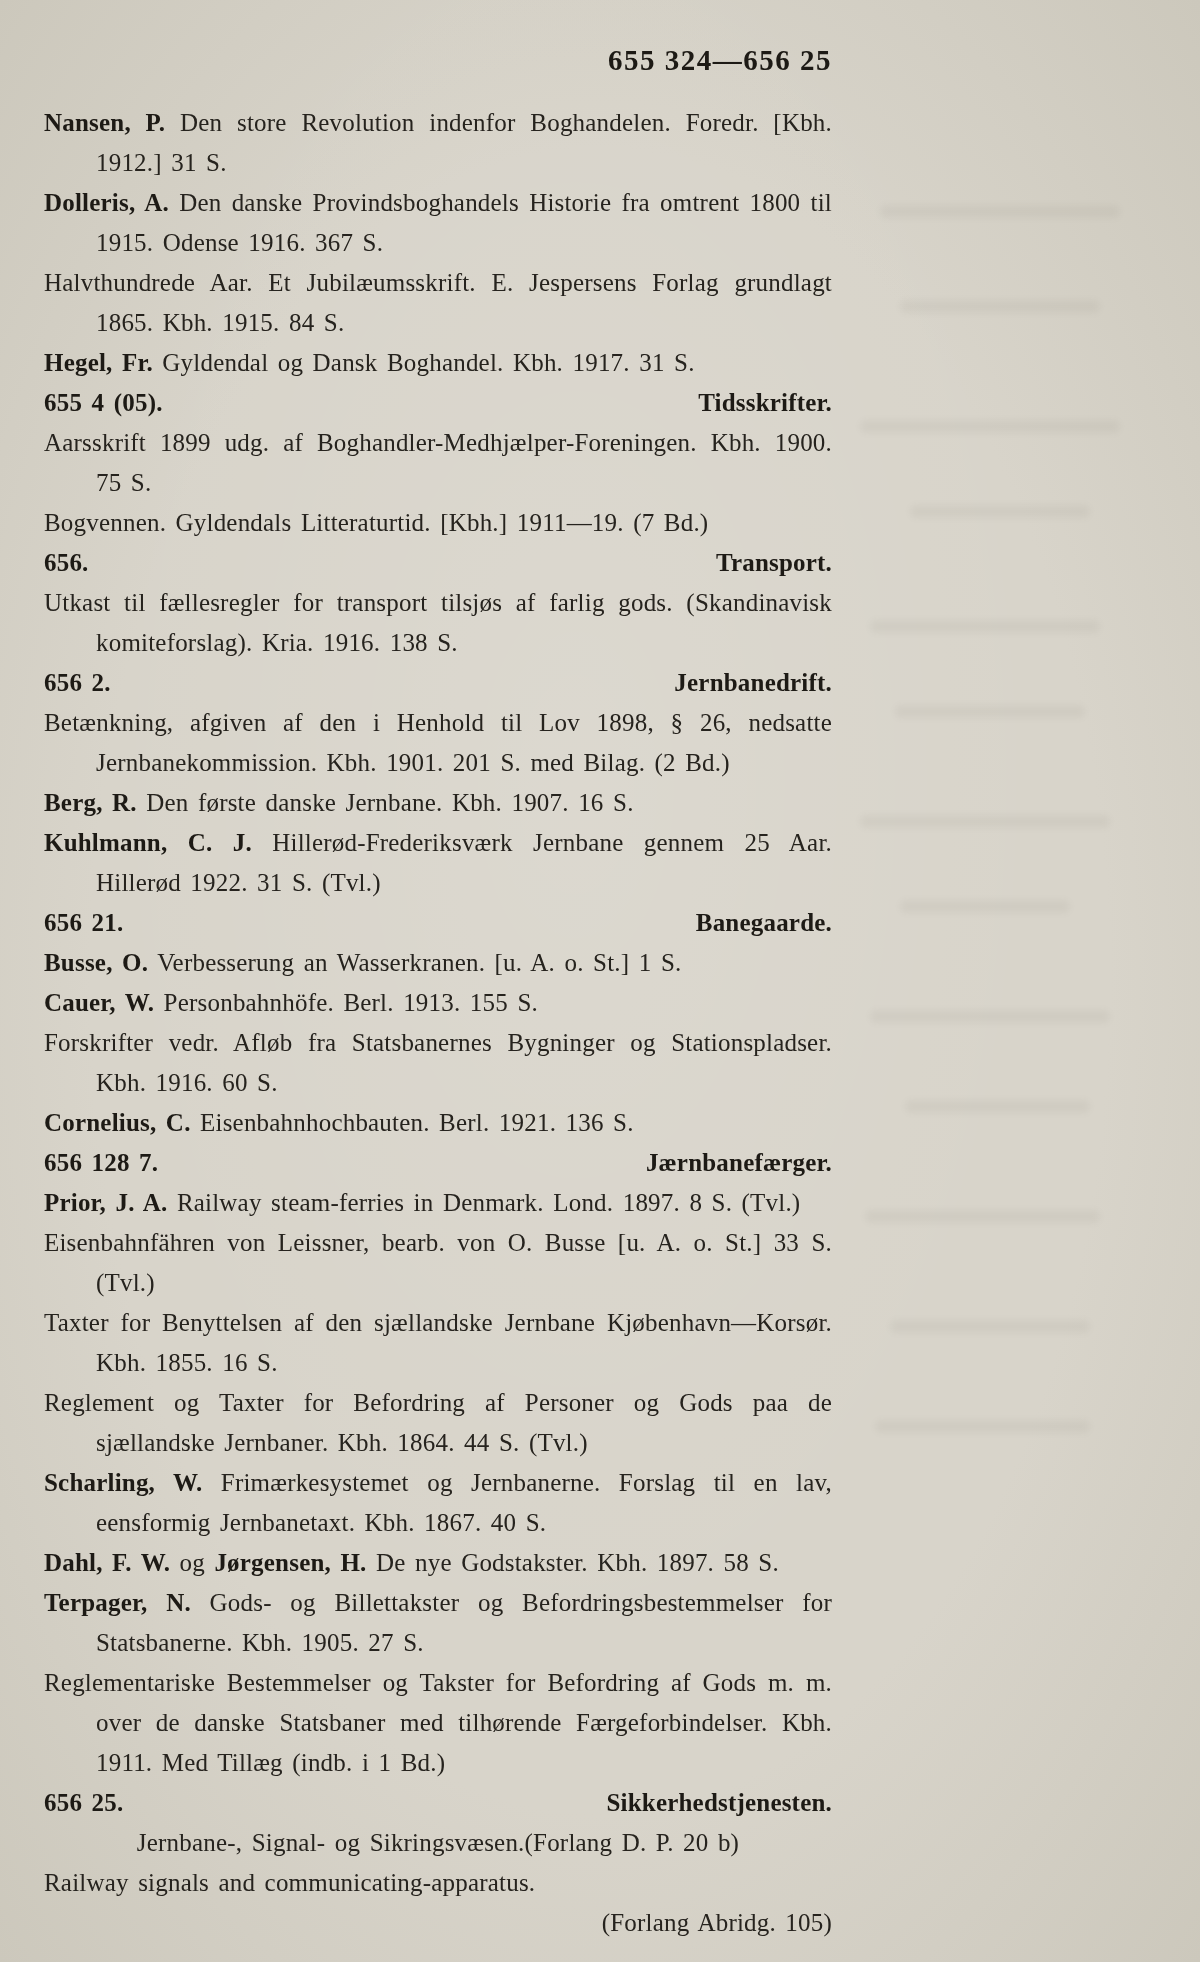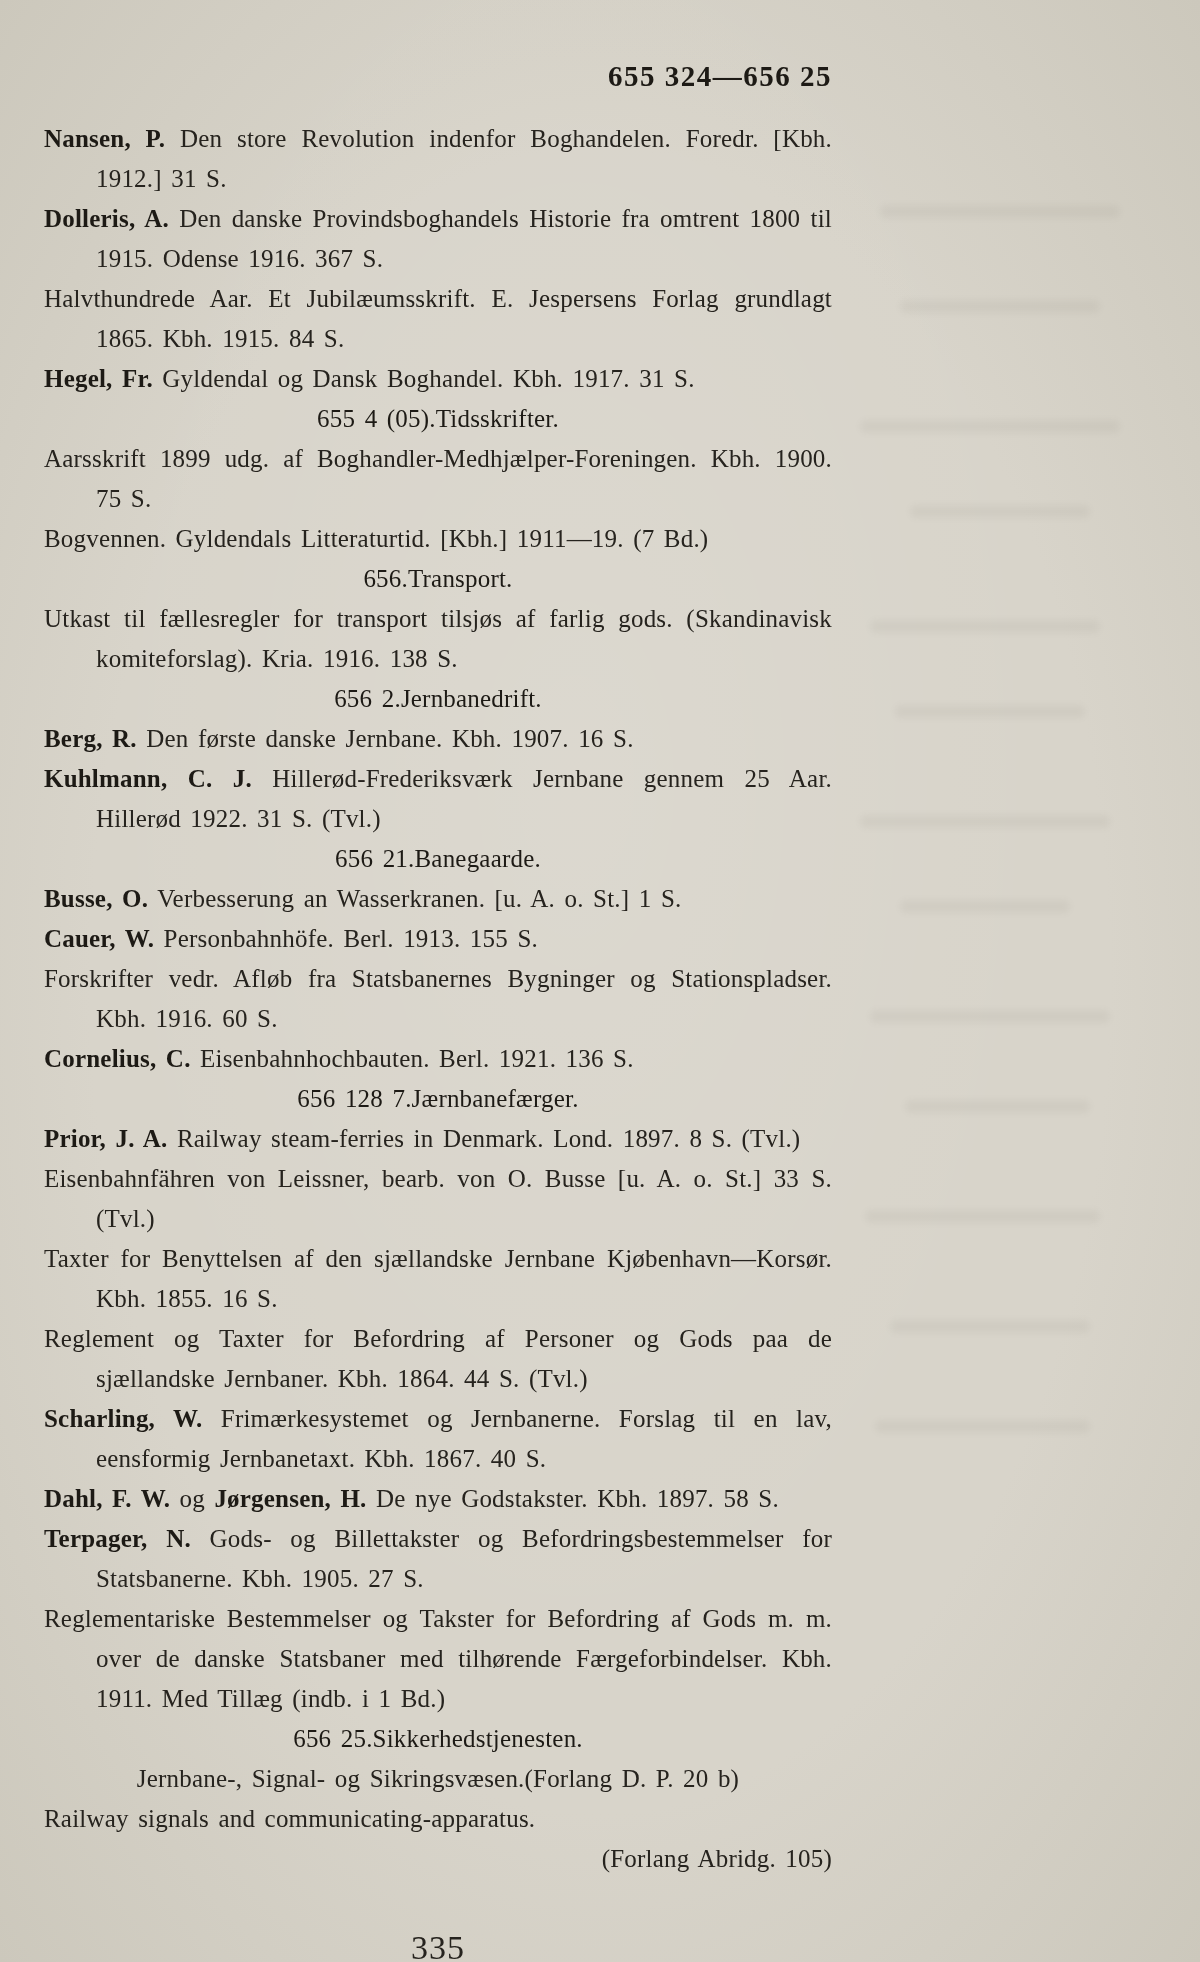--- a/index.html
+++ b/index.html
@@ -32,42 +32,41 @@
     top: 44px;
     width: 788px;
   }
   .running-head {
     text-align: right;
     font-weight: bold;
     font-size: 29px;
     letter-spacing: 1.5px;
     margin-bottom: 26px;
     color: var(--ink-bold, #1d1a15);
-    margin-top: 16px;
   }
   .entries {
     font-size: 25px;
     line-height: 40px;
     word-spacing: 3px;
     letter-spacing: 0.2px;
   }
   .entries p { margin: 0; }
   p.entry {
     padding-left: 52px;
     text-indent: -52px;
     text-align: justify;
   }
   p.entry b, .heading { color: var(--ink-bold, #1d1a15); }
   p.right-note {
     text-align: right;
   }
   .heading {
     display: flex;
-    justify-content: center;
-    font-weight: normal;
+    justify-content: space-between;
+    font-weight: bold;
   }
   .split-line {
     display: flex;
     justify-content: center;
   }
   .page-number {
     text-align: center;
     font-size: 34px;
     margin-top: 50px;
     letter-spacing: 1px;
@@ -108,20 +107,21 @@
       <p class="entry"><span>Bogvennen. Gyldendals Litteraturtid. [Kbh.] 1911—19. (7 Bd.)</span></p>
       <p class="heading">
         <span>656.</span>
         <span>Transport.</span>
       </p>
       <p class="entry"><span>Utkast til fællesregler for transport tilsjøs af farlig gods. (Skandinavisk komiteforslag). Kria. 1916. 138 S.</span></p>
       <p class="heading">
         <span>656 2.</span>
         <span>Jernbanedrift.</span>
       </p>
+      <p class="entry"><span>Betænkning, afgiven af den i Henhold til Lov 1898, § 26, nedsatte Jernbanekommission. Kbh. 1901. 201 S. med Bilag. (2 Bd.)</span></p>
       <p class="entry"><b>Berg, R.</b><span> Den første danske Jernbane. Kbh. 1907. 16 S.</span></p>
       <p class="entry"><b>Kuhlmann, C. J.</b><span> Hillerød-Frederiksværk Jernbane gennem 25 Aar. Hillerød 1922. 31 S. (Tvl.)</span></p>
       <p class="heading">
         <span>656 21.</span>
         <span>Banegaarde.</span>
       </p>
       <p class="entry"><b>Busse, O.</b><span> Verbesserung an Wasserkranen. [u. A. o. St.] 1 S.</span></p>
       <p class="entry"><b>Cauer, W.</b><span> Personbahnhöfe. Berl. 1913. 155 S.</span></p>
       <p class="entry"><span>Forskrifter vedr. Afløb fra Statsbanernes Bygninger og Stationspladser. Kbh. 1916. 60 S.</span></p>
       <p class="entry"><b>Cornelius, C.</b><span> Eisenbahnhochbauten. Berl. 1921. 136 S.</span></p>

